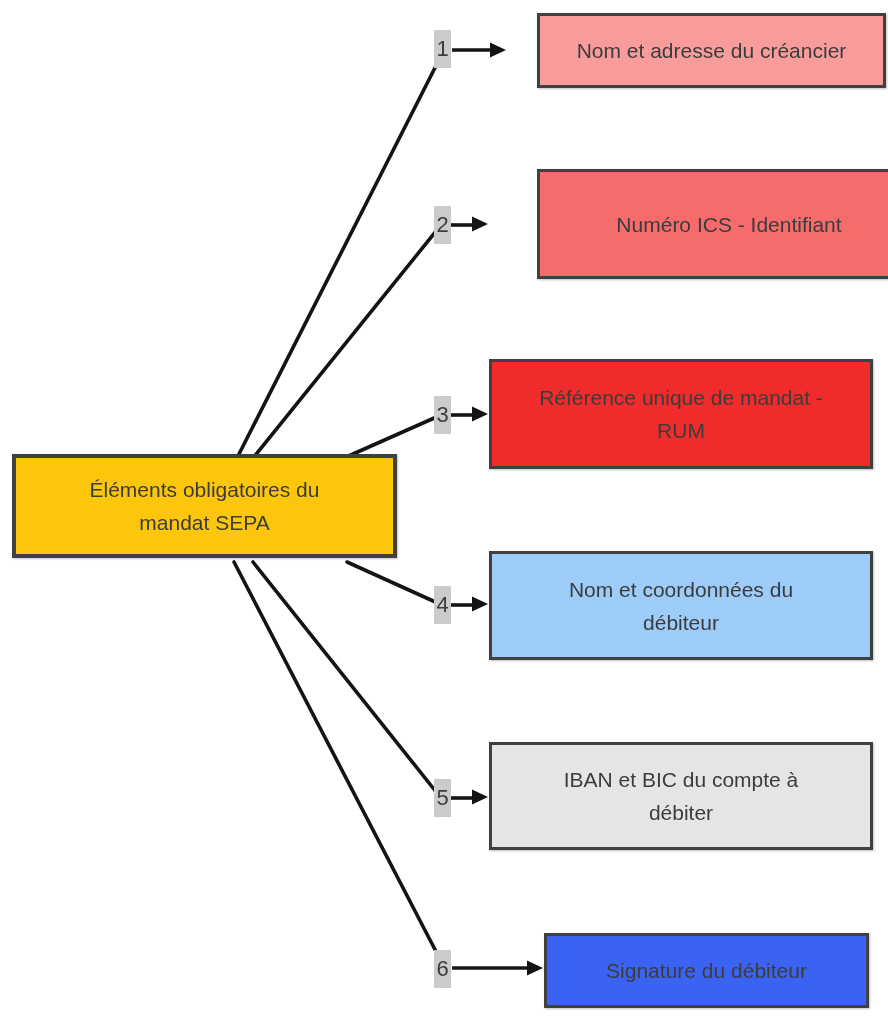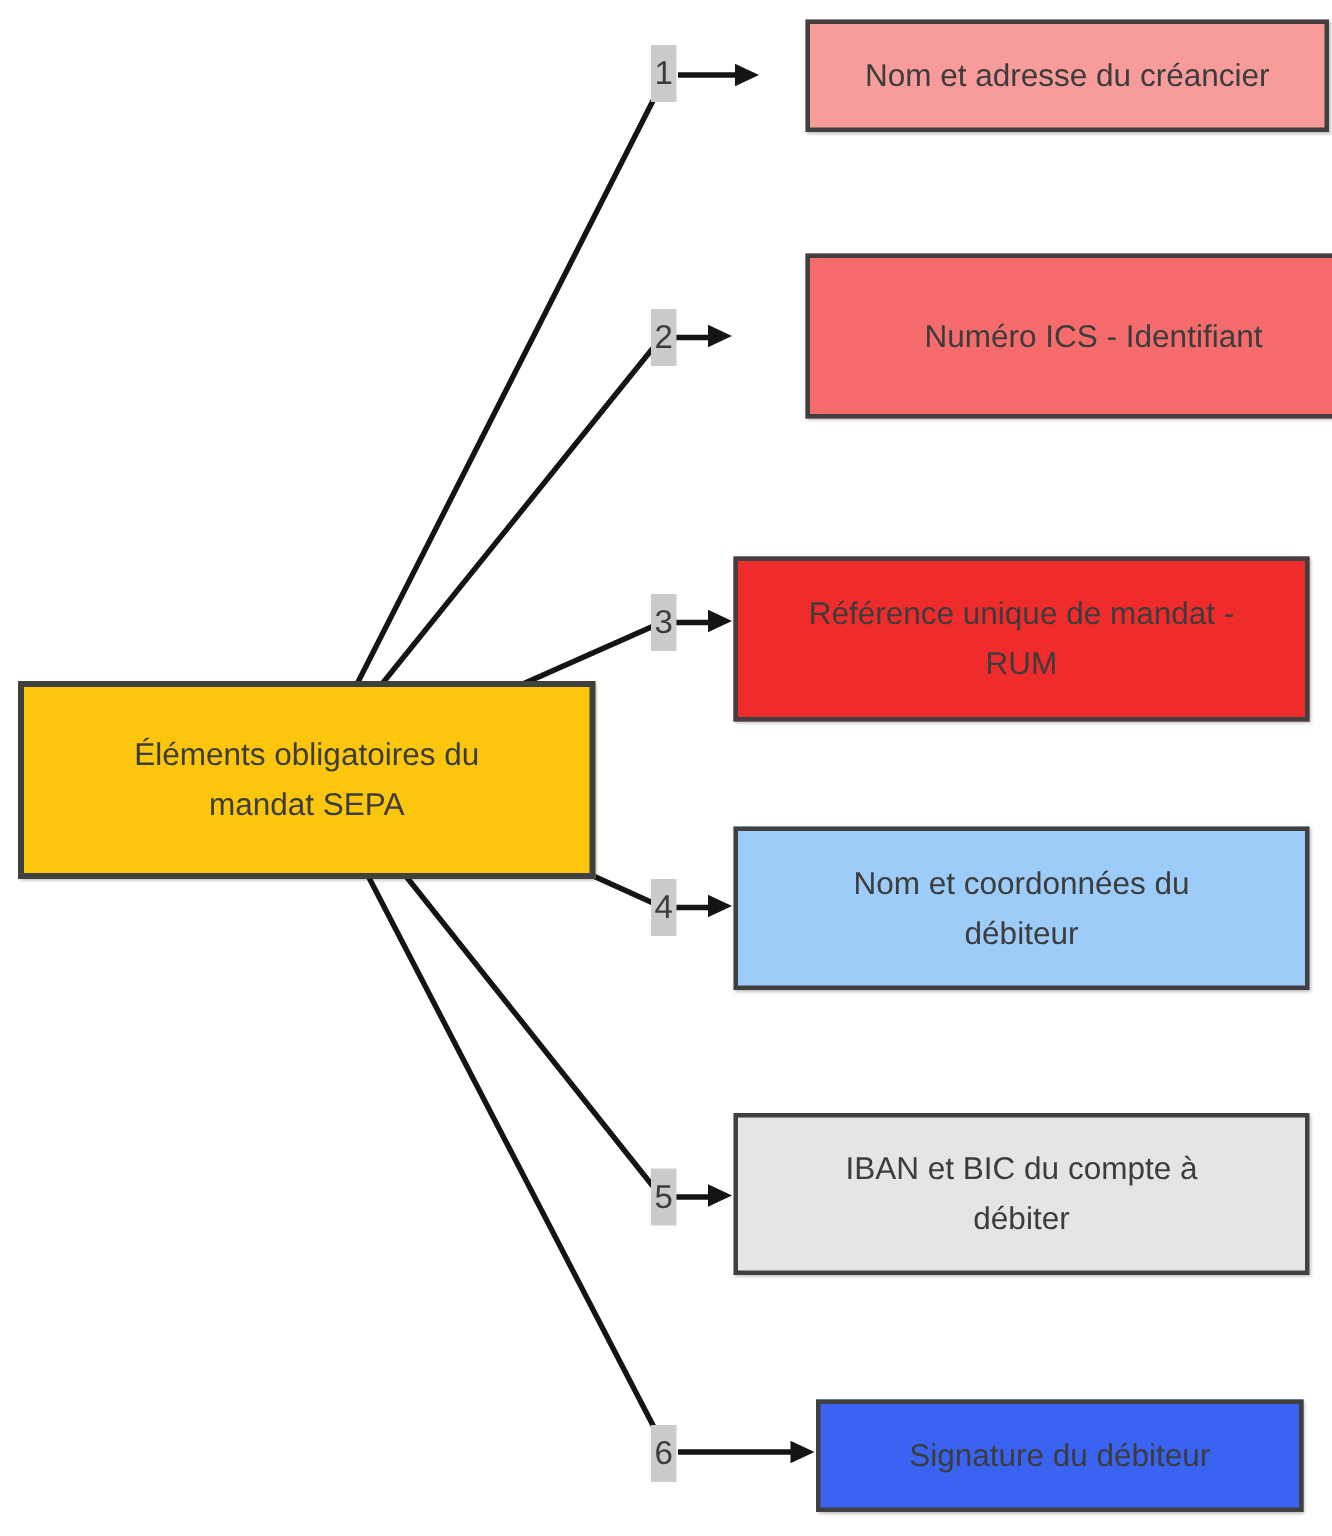--- a/index.html
+++ b/index.html
@@ -83,42 +83,42 @@
     <path class="arrow-shaft" d="M450,415 H474"></path>
     <polygon class="arrow-head" points="488,414 472,406.5 472,421.5"></polygon>
     <path class="arrow-shaft" d="M450,605 H474"></path>
     <polygon class="arrow-head" points="488,604 472,596.5 472,611.5"></polygon>
     <path class="arrow-shaft" d="M450,798 H474"></path>
     <polygon class="arrow-head" points="488,797 472,789.5 472,804.5"></polygon>
     <path class="arrow-shaft" d="M452,968 H529"></path>
     <polygon class="arrow-head" points="543,968 527,960.5 527,975.5"></polygon>
   </svg>
 
-  <div class="node center" style="left: 12px; top: 454px; width: 385px; height: 132px; background-color: rgb(252, 198, 13);">
+  <div class="node center" style="left: 12px; top: 454px; width: 385px; height: 104px; background-color: rgb(252, 198, 13);">
     <span class="line">Éléments obligatoires du</span>
     <span class="line">mandat SEPA</span>
   </div>
 
   <div class="chip" style="left:434px;top:30px;">1</div>
   <div class="chip" style="left:434px;top:206px;">2</div>
   <div class="chip" style="left:434px;top:396px;">3</div>
   <div class="chip" style="left:434px;top:586px;">4</div>
   <div class="chip" style="left:434px;top:779px;">5</div>
   <div class="chip" style="left:434px;top:950px;">6</div>
 
   <div class="node" style="left: 507px; top: 13px; width: 349px; height: 75px; background-color: rgb(248, 155, 155); margin-left: 30px;">
     <span class="line">Nom et adresse du créancier</span>
 
   </div>
 
   <div class="node" style="left: 489px; top: 169px; width: 384px; height: 110px; background-color: rgb(246, 107, 107); margin-left: 48px;">
     <span class="line">Numéro ICS - Identifiant</span>
   </div>
 
-  <div class="node" style="left: 489px; top: 359px; width: 384px; height: 110px; background-color: rgb(240, 43, 43); margin-top: 12px;">
+  <div class="node" style="left: 489px; top: 359px; width: 384px; height: 110px; background-color: rgb(240, 43, 43);">
     <span class="line">Référence unique de mandat -</span>
     <span class="line">RUM</span>
   </div>
 
   <div class="node" style="left: 489px; top: 551px; width: 384px; height: 109px; background-color: rgb(157, 204, 248);">
     <span class="line">Nom et coordonnées du</span>
     <span class="line">débiteur</span>
   </div>
 
   <div class="node" style="left: 489px; top: 742px; width: 384px; height: 108px; background-color: #e5e5e5;">

